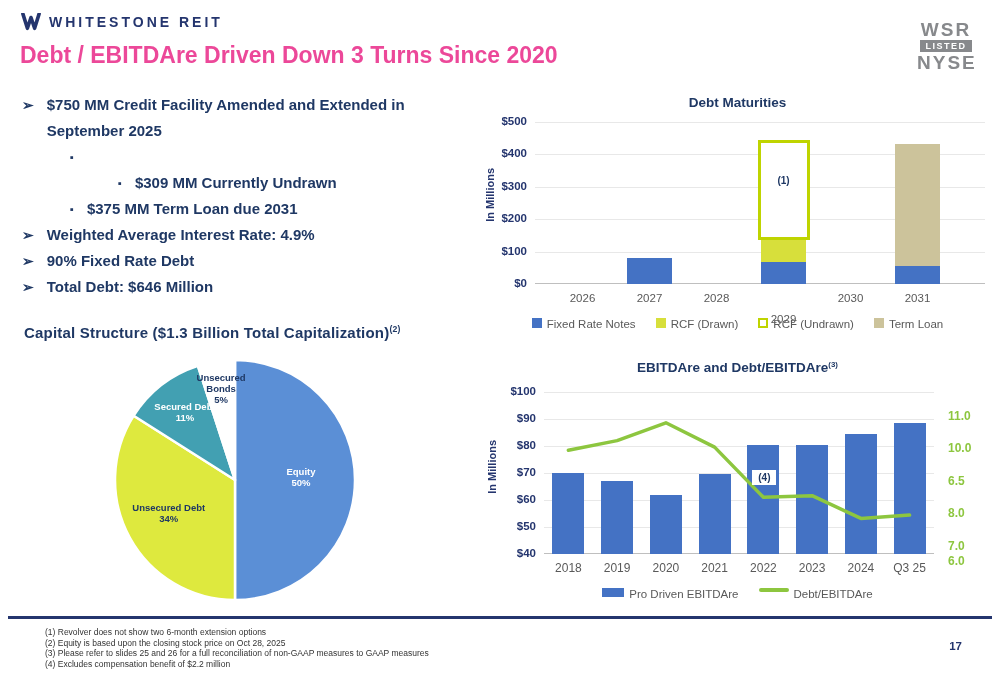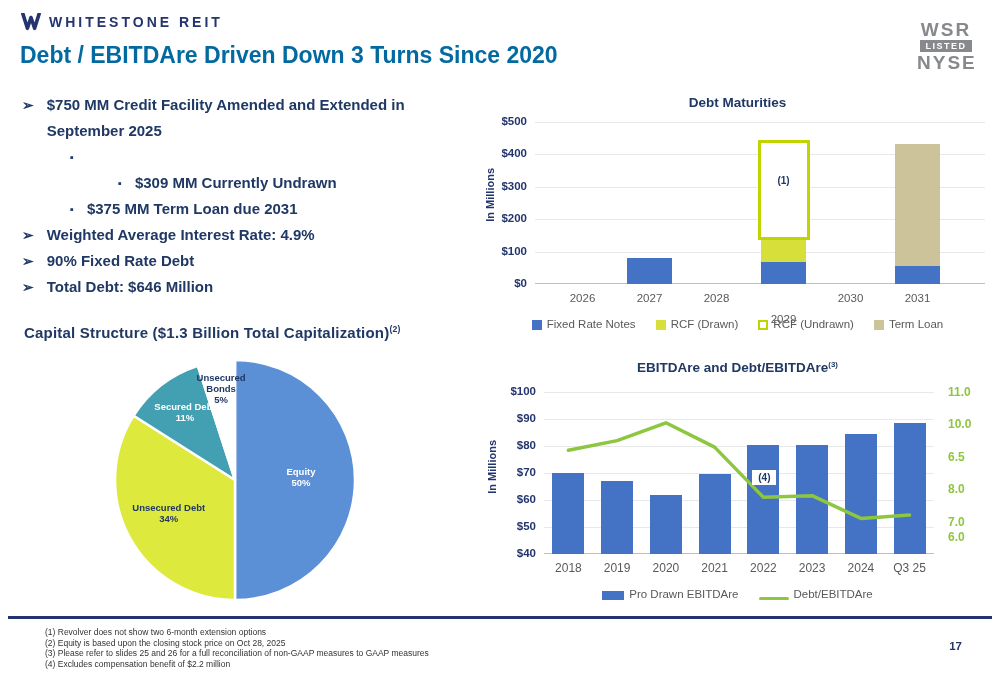--- a/index.html
+++ b/index.html
@@ -8,21 +8,21 @@
   sup{font-size:58%;vertical-align:super;line-height:0;}
 
   
   .logo{position:absolute;left:20px;top:13px;display:flex;align-items:center;gap:7px;}
   .logo-text{font-size:14px;font-weight:bold;color:#24356e;letter-spacing:3px;}
   .nyse-badge{position:absolute;right:25px;top:20px;width:58px;text-align:center;color:#87898c;}
   .nyse-badge .tk{font-size:19px;font-weight:bold;letter-spacing:2px;line-height:19px;}
   .nyse-badge .ls{background:#87898c;color:#fff;font-size:9px;font-weight:bold;letter-spacing:1.5px;
                   line-height:12px;margin:1px 3px;}
   .nyse-badge .ex{font-size:19px;font-weight:bold;letter-spacing:2px;line-height:20px;}
-  .page-title{position:absolute;left:20px;top:42px;font-size:23px;font-weight:bold;color:#0369a1;}
+  .page-title{position:absolute;left:20px;top:42px;font-size:23px;font-weight:bold;color:#ec4899;}
 
   
   .bullets{position:absolute;left:22px;top:92px;width:446px;}
   .bullet{display:flex;gap:13px;color:#1f3864;font-weight:bold;font-size:15px;line-height:26px;}
   .bullet .marker{flex:0 0 auto;}
   .bullet.l0 .marker{font-size:14px;}
   .bullet.l1{margin-left:48px;}
   .bullet.l2{margin-left:96px;}
   .bullet.l1 .marker,.bullet.l2 .marker{font-size:11px;}
 
@@ -30,27 +30,27 @@
   .pie-heading{position:absolute;left:24px;top:324px;font-size:15px;font-weight:bold;color:#1f3864;letter-spacing:0.2px;}
   .pie-wrap{position:absolute;left:85px;top:350px;width:300px;height:256px;}
 
   
   .chart{position:absolute;}
   .chart-title{position:absolute;left:0;right:0;text-align:center;font-size:13.5px;font-weight:bold;color:#1f3864;}
   .plot{position:absolute;}
   .gridline{position:absolute;left:0;right:0;height:1px;background:#e8e8e8;}
   .axisline{position:absolute;left:0;right:0;bottom:0;height:1px;background:#bfbfbf;}
   .ytick{position:absolute;width:46px;text-align:right;font-size:11.5px;font-weight:bold;color:#24356e;}
-  .rtick{position:absolute;font-size:12px;font-weight:bold;color:#8dc63f;}
+  .rtick{position:absolute;font-size:12px;font-weight:bold;color:#8dc63f;margin-top:24px;}
   .xtick{position:absolute;text-align:center;font-size:11.5px;color:#595959;}
   .ylab{position:absolute;writing-mode:vertical-rl;transform:rotate(180deg);
         font-size:11px;font-weight:bold;color:#24356e;}
   .bar{position:absolute;}
   .legend{position:absolute;left:0;right:0;display:flex;justify-content:center;align-items:center;gap:20px;}
-  .leg-item{display:flex;align-items:flex-end;gap:5px;font-size:11.5px;color:#595959;}
+  .leg-item{display:flex;align-items:flex-start;gap:5px;font-size:11.5px;color:#595959;}
   .leg-swatch{width:10px;height:10px;flex:0 0 auto;}
   .leg-line{width:30px;height:3.5px;border-radius:2px;flex:0 0 auto;}
   .anno{position:absolute;background:#ffffff;color:#1f3864;font-weight:bold;font-size:10px;
         display:flex;align-items:center;justify-content:center;}
 
   
   .divider{position:absolute;left:8px;right:8px;top:616px;height:3px;background:#24356e;}
   .footnotes{position:absolute;left:45px;top:627px;font-size:8.5px;color:#333;line-height:10.5px;}
   .footnote{white-space:nowrap;}
   .page-number{position:absolute;right:38px;top:640px;font-size:11.5px;font-weight:bold;color:#24356e;}
@@ -213,21 +213,21 @@
         <div class="bar" style="left: 349.6px; bottom: 0px; width: 32px; height: 130.9px; background: rgb(68, 114, 196);"></div>
         <div class="xtick" style="left: 339.6px; top: 169px; width: 52px; font-size: 12px;">Q3 25</div>
         <div style="position: absolute; left: 0px; top: 0px; width: 390px; height: 162px;"><svg width="390" height="162" viewBox="0 0 390 162">
             <polyline points="24.4,58.3 73.1,48.6 121.9,30.8 170.6,55.1 219.4,105.3 268.1,103.7 316.9,126.4 365.6,123.1" fill="none" stroke="#8dc63f" stroke-width="3.5" stroke-linejoin="round" stroke-linecap="round"></polyline>
           </svg></div>
         <div class="anno" style="left: 208.4px; top: 78.4px; width: 24px; height: 15px;">(4)</div>
       </div>
     <div class="legend" id="eb-legend" style="top:236px;">
         <div class="leg-item">
           <span class="leg-swatch" style="background: rgb(68, 114, 196); width: 22px; height: 9px;"></span>
-          <span>Pro Drawn EBITDAre</span>
+          <span>Pro Driven EBITDAre</span>
         </div>
         <div class="leg-item">
           <span class="leg-line" style="background: rgb(141, 198, 63);"></span>
           <span>Debt/EBITDAre</span>
         </div>
       </div>
   </div>
 
   <div class="divider"></div>
   <div class="footnotes">

